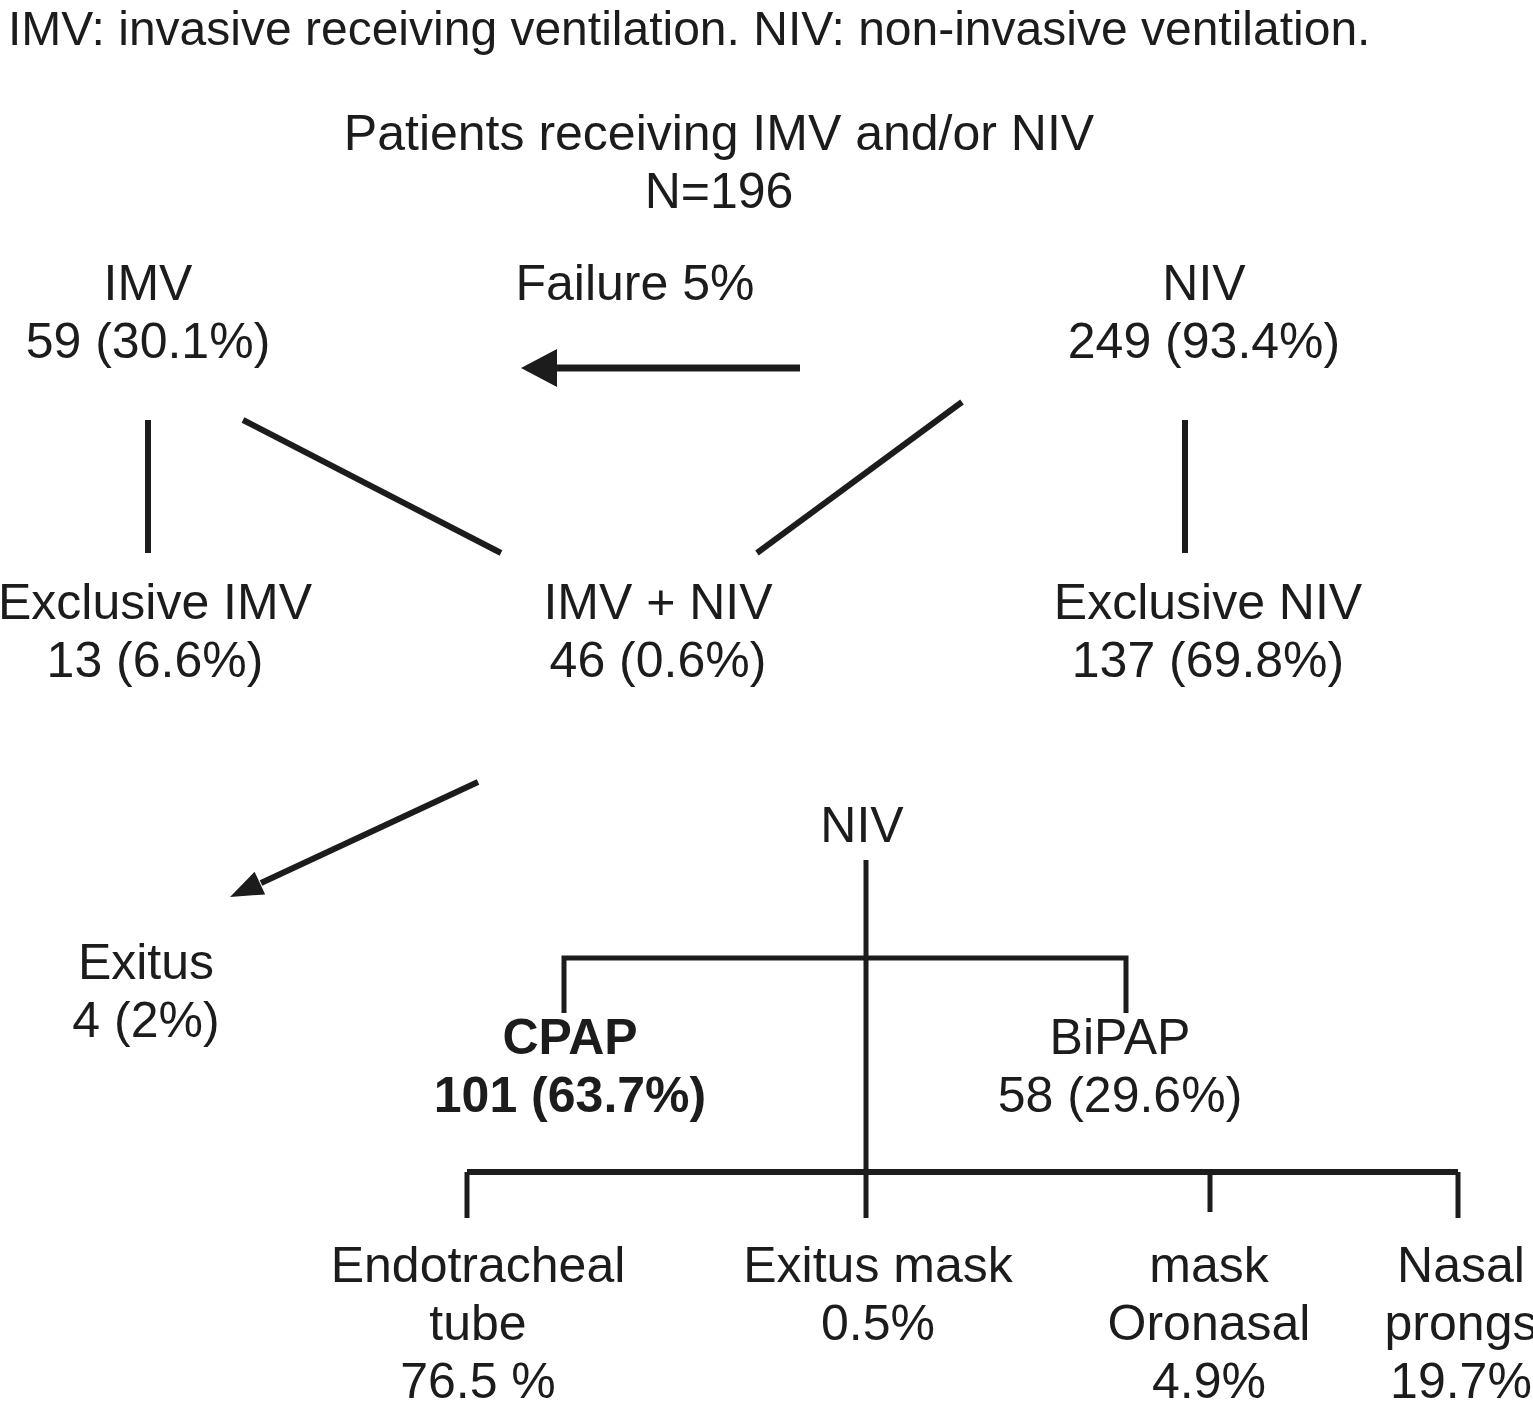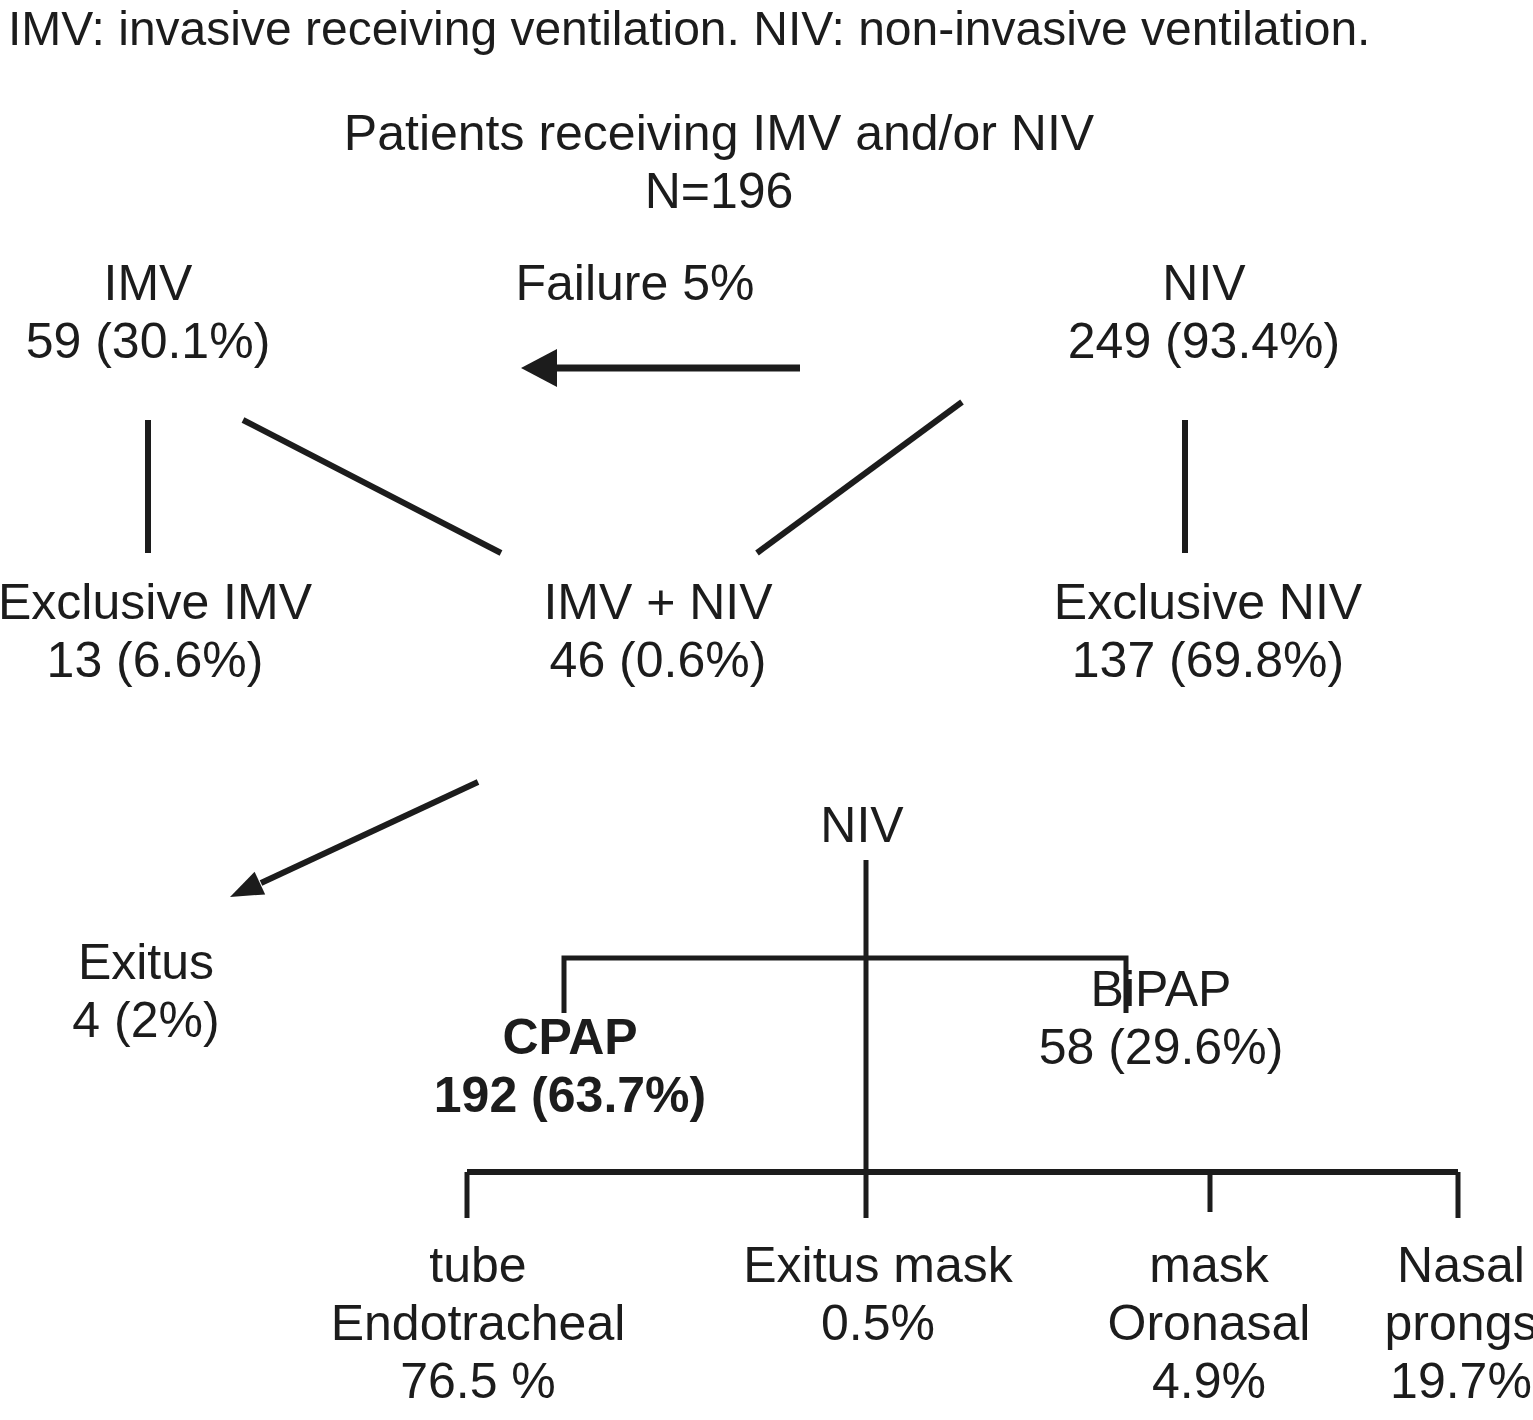--- a/index.html
+++ b/index.html
@@ -112,31 +112,31 @@
 
   <div class="t" style="left:146px; top:933px;">
     <div>Exitus</div>
     <div>4 (2%)</div>
   </div>
 
   <div class="t" style="left:862px; top:796px;">NIV</div>
 
   <div class="t" style="left:570px; top:1008px;font-weight:bold;">
     <div>CPAP</div>
-    <div>192 (63.7%)</div>
+    <div>101 (63.7%)</div>
   </div>
 
-  <div class="t" style="left:1120px; top:960px;margin-left:41px;">
+  <div class="t" style="left:1120px; top:1008px;">
     <div>BiPAP</div>
     <div>58 (29.6%)</div>
   </div>
 
   <div class="t" style="left:478px; top:1236px;">
+    <div>Endotracheal</div>
     <div>tube</div>
-    <div>Endotracheal</div>
     <div>76.5 %</div>
   </div>
 
   <div class="t" style="left:878px; top:1236px;">
     <div>Exitus mask</div>
     <div>0.5%</div>
   </div>
 
   <div class="t" style="left:1209px; top:1236px;">
     <div>mask</div>

